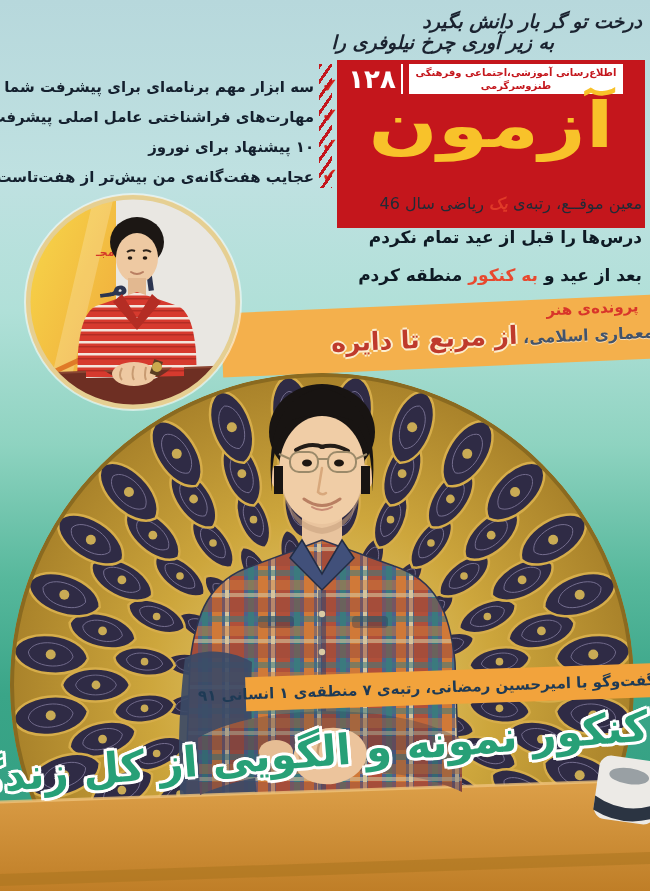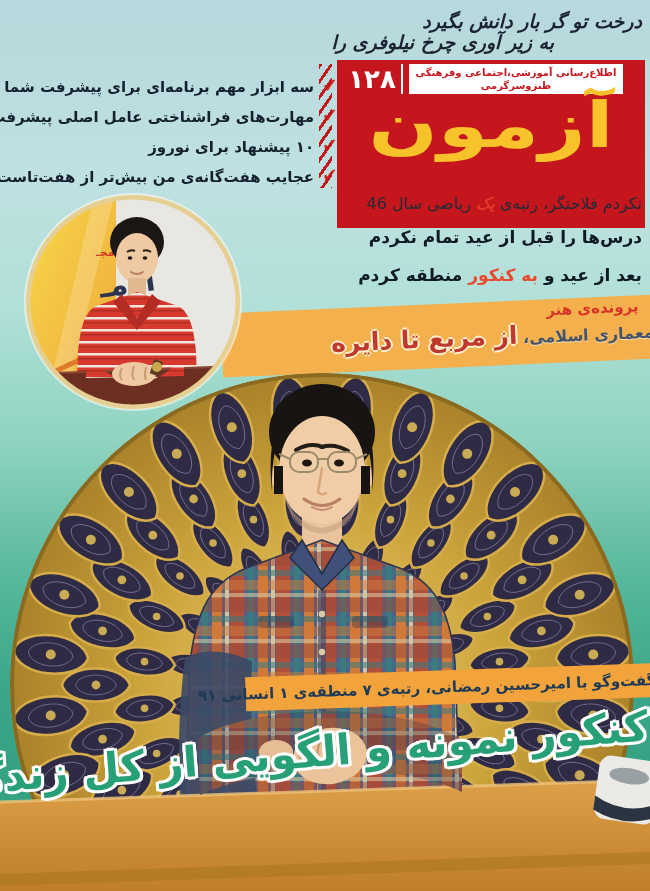--- a/index.html
+++ b/index.html
@@ -608,21 +608,21 @@
       <div class="tagline">
         <div>اطلاع‌رسانی آموزشی،اجتماعی وفرهنگی</div>
         <div>طنزوسرگرمی</div>
       </div>
     </div>
     <div class="logo-word">آزمون</div>
   </div>
 
   <div class="quote">
     <div class="attr">
-      <span>نکردم فلاحتگر، رتبه‌ی </span><span class="rank">یک</span><span> ریاضی سال 46</span>
+      <span>معین موقــع، رتبه‌ی </span><span class="rank">یک</span><span> ریاضی سال 46</span>
     </div>
     <div class="q-line">درس‌ها را قبل از عید تمام نکردم</div>
     <div class="q-line">
       <span>بعد از عید و </span><span class="hl-word">به کنکور</span><span> منطقه کردم</span>
     </div>
   </div>
 
   <div class="strip">گفت‌وگو با امیرحسین رمضانی، رتبه‌ی ۷ منطقه‌ی ۱ انسانی ۹۱</div>
   <div class="headline">کنکور نمونه و الگویی از کل زندگی است</div>
 </div>

